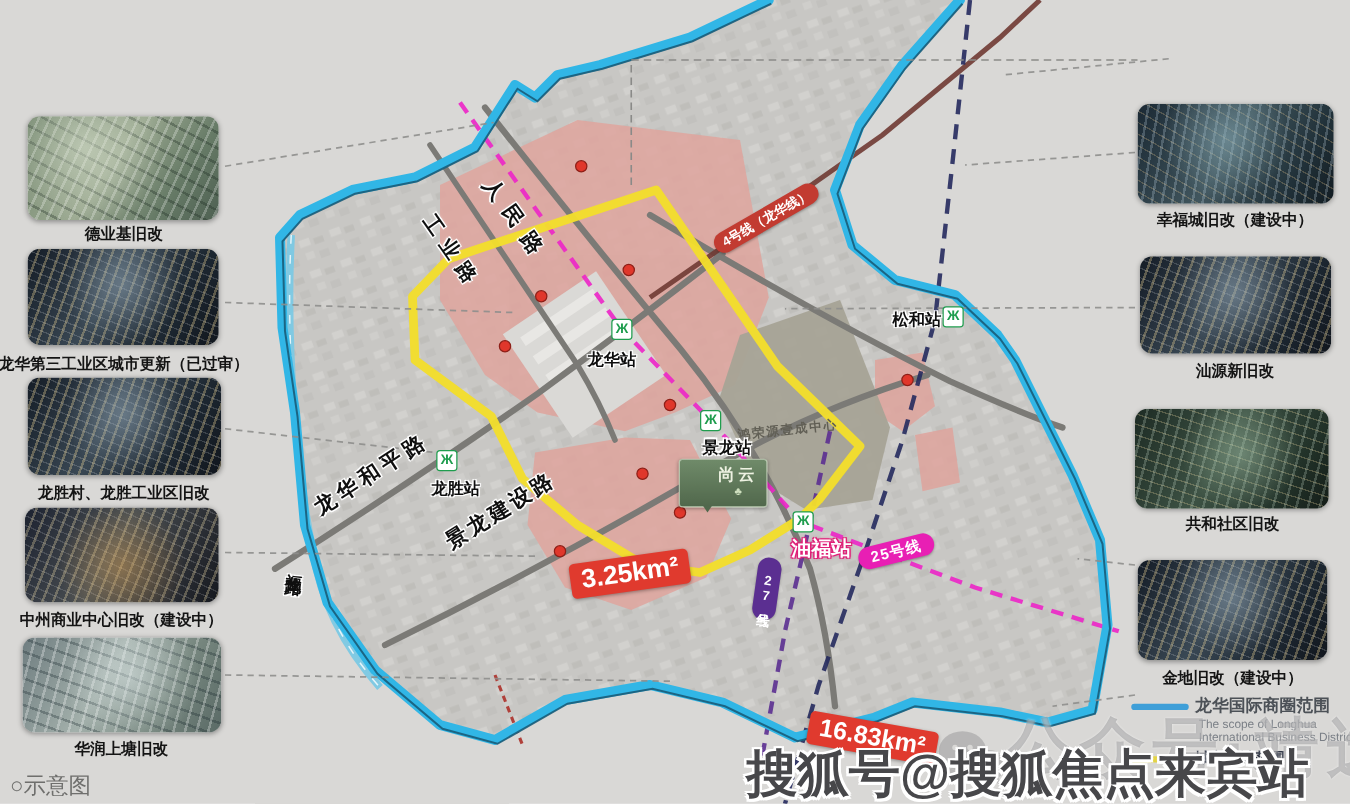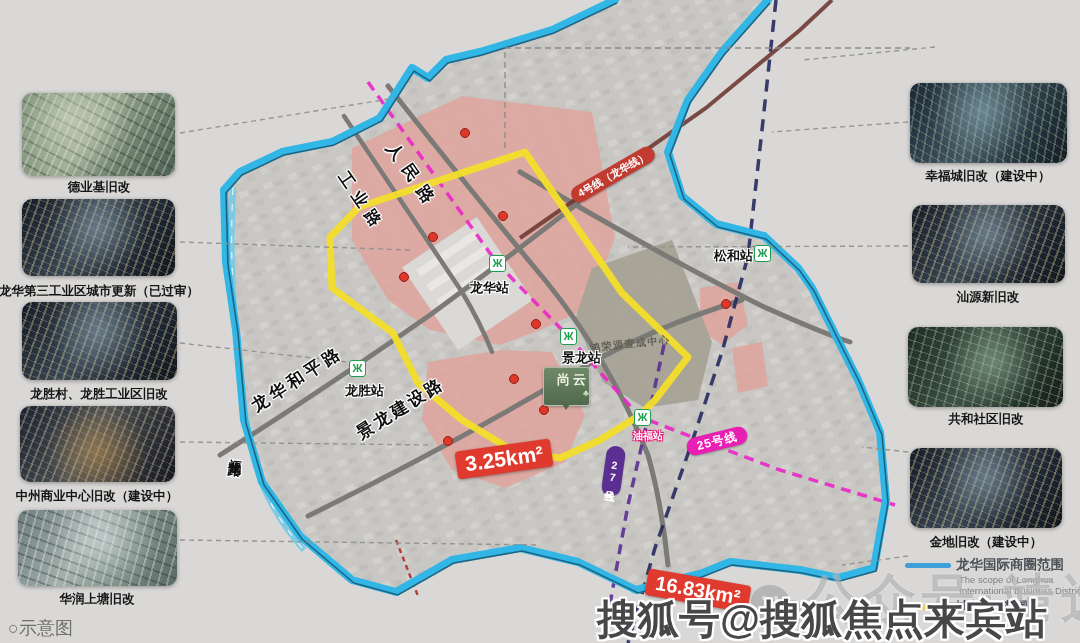--- a/index.html
+++ b/index.html
@@ -82,37 +82,37 @@
   .mi-longhua{left:489px;top:255px;}
   .mi-jinglong{left:560px;top:328px;}
   .mi-longsheng{left:349px;top:360px;}
   .mi-songhe{left:754px;top:245px;}
   .mi-youfu{left:634px;top:409px;}
   .slabel{position:absolute;font-size:13px;font-weight:bold;color:#0e0e0e;white-space:nowrap;z-index:6;}
   .sl-longhua{left:470px;top:279px;}
   .sl-jinglong{left:562px;top:349px;}
   .sl-longsheng{left:345px;top:382px;}
   .sl-songhe{left:714px;top:247px;}
-  .sl-youfu{left:633px;top:429px;font-size:10px;color:#fff;
+  .sl-youfu{left:633px;top:429px;font-size:16px;color:#fff;
     text-shadow:-1px -1px 0 #e02078,1px -1px 0 #e02078,-1px 1px 0 #e02078,1px 1px 0 #e02078,0 0 3px #e02078;}
 
   .pill{position:absolute;color:#fff;font-weight:bold;text-align:center;border-radius:9px;z-index:5;
     display:flex;align-items:center;justify-content:center;box-shadow:0 1px 2px rgba(0,0,0,.3);}
   .pill-l4{left:566px;top:166px;width:94px;height:17px;font-size:10.5px;background:#c23b31;transform:rotate(-30deg);}
   .pill-l25{left:686px;top:432px;width:62px;height:18px;font-size:12px;background:#e81fb4;transform:rotate(-14deg);letter-spacing:1px;}
   .pill-l27{left:604px;top:446px;width:19px;height:50px;font-size:10.5px;background:#5b2f91;transform:rotate(8deg);
     writing-mode:vertical-rl;text-orientation:upright;letter-spacing:0;}
 
   .kmbox{position:absolute;background:#e03a2e;color:#fff;font-weight:bold;border-radius:4px;
     padding:2px 9px;z-index:6;box-shadow:0 1px 3px rgba(0,0,0,.35);white-space:nowrap;}
   .km-core{left:456px;top:445px;font-size:21px;transform:rotate(-8deg);}
   .km-total{left:646px;top:577px;font-size:20px;transform:rotate(10deg);}
 
   .shangyun{left:543px;top:367px;width:45px;height:37px;background:linear-gradient(#6f8a69,#51684c);
-    border:1px solid rgba(230,240,220,.6);border-radius:3px;z-index:5;text-align:right;box-shadow:0 1px 3px rgba(0,0,0,.3);}
+    border:1px solid rgba(230,240,220,.6);border-radius:3px;z-index:5;text-align:center;box-shadow:0 1px 3px rgba(0,0,0,.3);padding-left:24px;}
   .shangyun .nm{font-family:"DejaVu Serif","Liberation Serif",serif;font-size:13px;font-weight:bold;
     color:#eef2e2;letter-spacing:3px;display:block;margin-top:3px;}
   .shangyun .mk{font-size:9px;color:#cfe0bf;display:block;line-height:9px;}
   .shangyun-tip{left:562px;top:404px;width:0;height:0;border-left:4px solid transparent;
     border-right:4px solid transparent;border-top:6px solid #51684c;z-index:5;}
 
   
   .lgd-line1{left:905px;top:563px;width:46px;height:5px;background:#3f9fd8;border-radius:3px;z-index:3;}
   .lgd-zh{left:956px;top:556px;font-size:13.5px;font-weight:bold;color:#4c5157;z-index:3;white-space:nowrap;}
   .lgd-en1{left:959px;top:574px;font-size:9.5px;color:#7a7f86;z-index:3;white-space:nowrap;}

